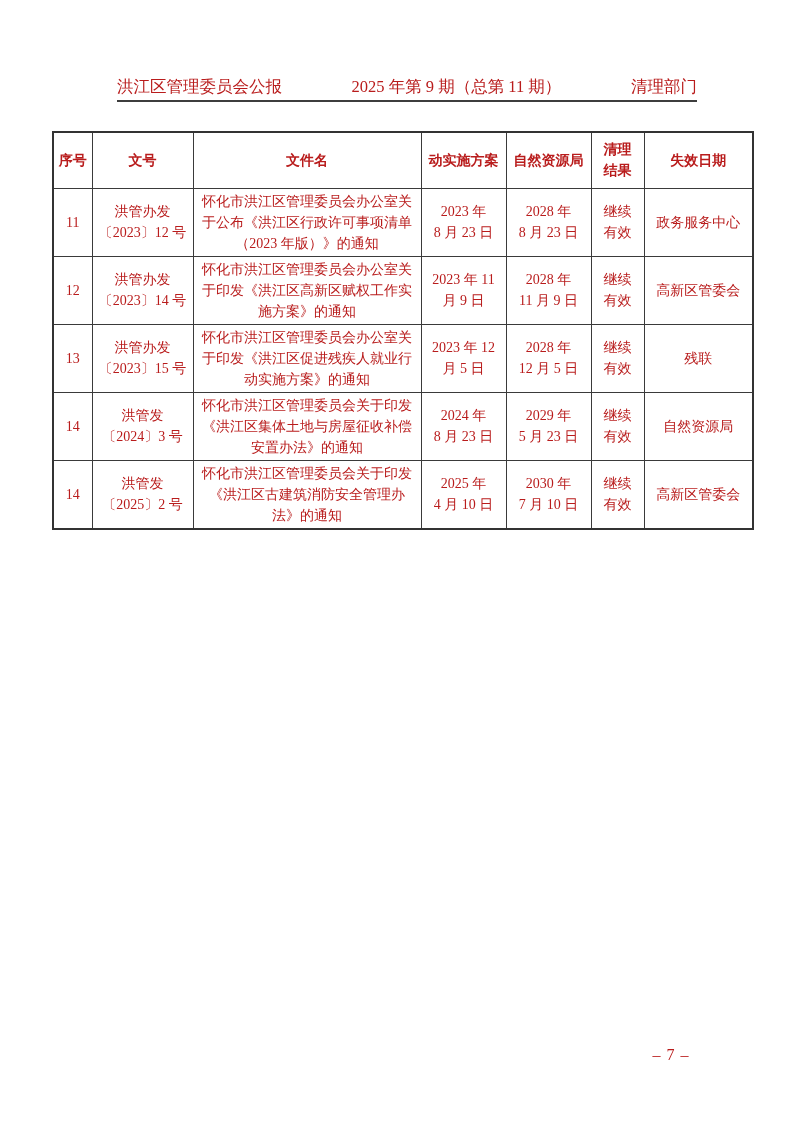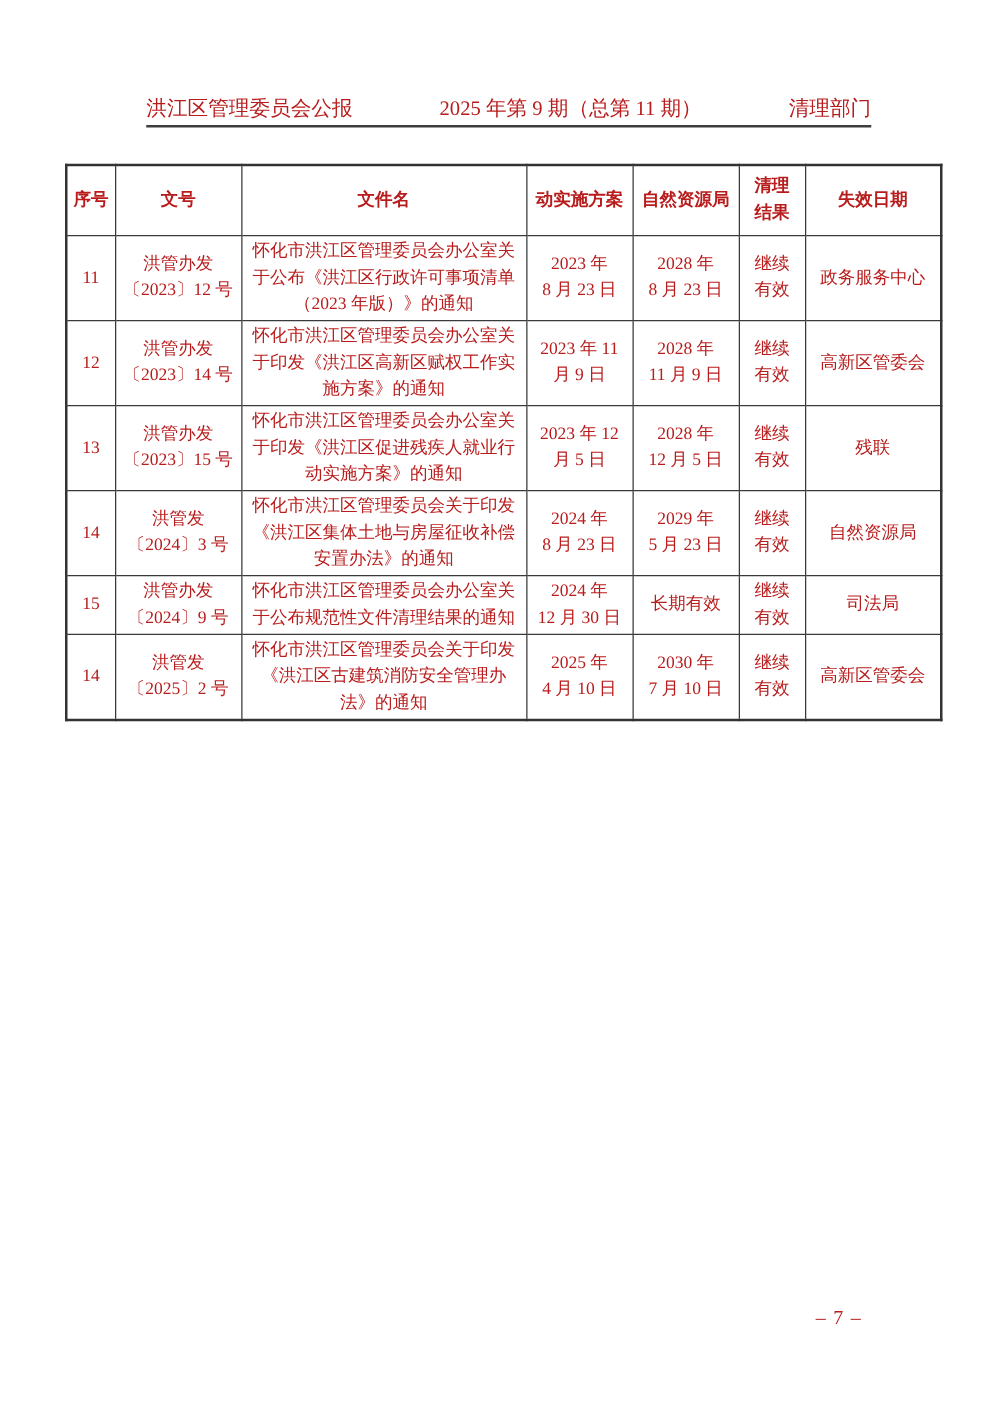--- a/index.html
+++ b/index.html
@@ -156,33 +156,20 @@
 《洪江区集体土地与房屋征收补偿
 安置办法》的通知</td>
         <td>2024 年
 8 月 23 日</td>
         <td>2029 年
 5 月 23 日</td>
         <td>继续
 有效</td>
         <td>自然资源局</td>
       </tr>
-      <tr class="h42">
-        <td>15</td>
-        <td>洪管办发
-〔2024〕9 号</td>
-        <td>怀化市洪江区管理委员会办公室关
-于公布规范性文件清理结果的通知</td>
-        <td>2024 年
-12 月 30 日</td>
-        <td>长期有效</td>
-        <td>继续
-有效</td>
-        <td>司法局</td>
-      </tr>
       <tr class="h62">
         <td>14</td>
         <td>洪管发
 〔2025〕2 号</td>
         <td>怀化市洪江区管理委员会关于印发
 《洪江区古建筑消防安全管理办
 法》的通知</td>
         <td>2025 年
 4 月 10 日</td>
         <td>2030 年

